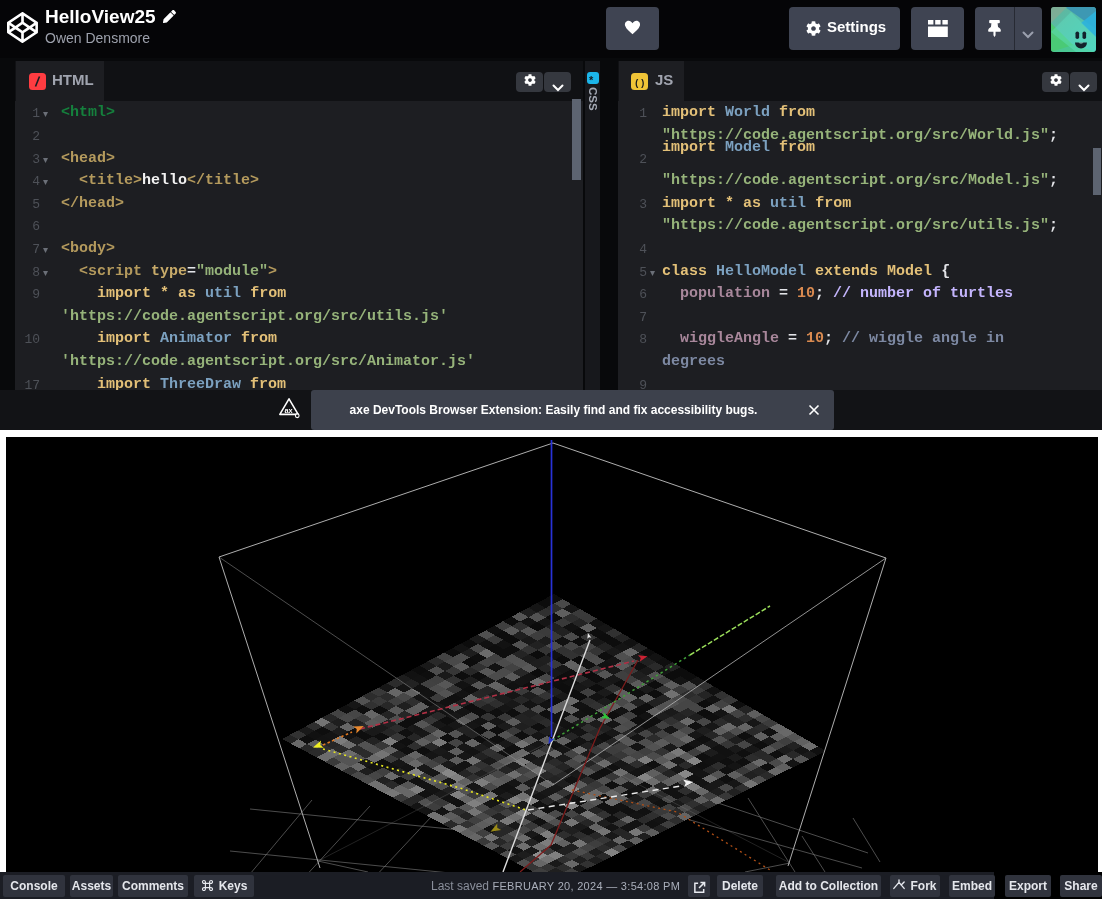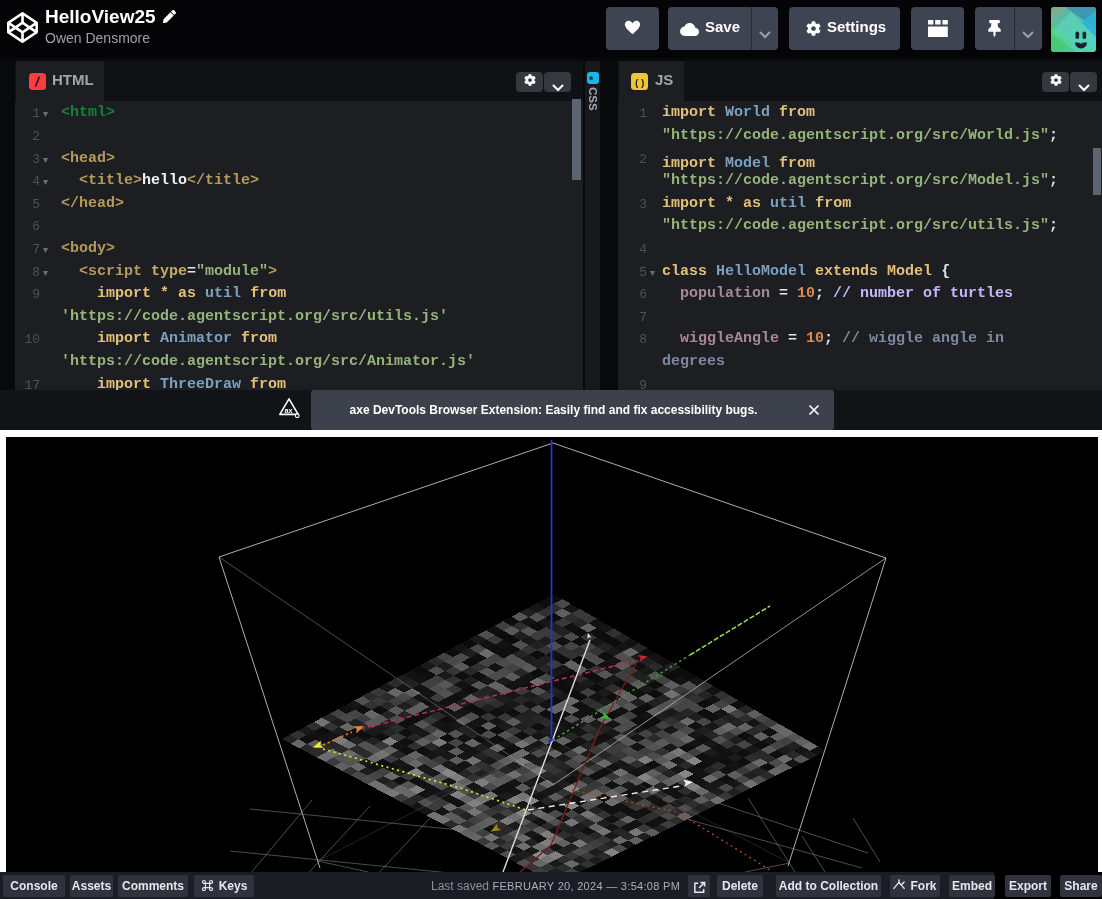--- a/index.html
+++ b/index.html
@@ -15,30 +15,20 @@
       <path fill="#fff" d="M24 8.182l-.018-.087-.017-.05c-.01-.024-.018-.05-.03-.075-.003-.018-.015-.034-.02-.05l-.035-.067-.03-.05-.044-.06-.046-.045-.06-.045-.046-.03-.06-.044-.044-.04-.015-.02L12.58.19c-.347-.232-.796-.232-1.142 0L.453 7.502l-.015.015-.044.035-.06.05-.038.04-.05.056-.037.045-.05.06c-.02.017-.03.03-.03.046l-.05.06-.02.06c-.02.01-.02.04-.03.07l-.01.05C0 8.12 0 8.15 0 8.18v7.497c0 .044.003.09.01.135l.01.046c.005.03.01.06.02.086l.015.05c.01.027.016.053.027.075l.022.05c0 .01.015.04.03.06l.03.04c.015.01.03.04.045.06l.03.04.04.04c.01.013.01.03.03.03l.06.042.04.03.01.014 10.97 7.33c.164.12.375.163.57.163s.39-.06.57-.18l10.99-7.28.014-.01.046-.037.06-.043.048-.036.052-.058.033-.045.04-.06.03-.05.03-.07.016-.052.03-.077.015-.045.03-.08v-7.5c0-.05 0-.095-.016-.14l-.014-.045.044.003zm-11.99 6.28l-3.65-2.44 3.65-2.442 3.65 2.44-3.65 2.44zm-1.034-6.674l-4.473 2.99L2.89 8.362l8.086-5.39V7.79zm-6.33 4.233l-2.582 1.73V10.3l2.582 1.726zm1.857 1.25l4.473 2.99v4.82L2.89 15.69l3.618-2.417v-.004zm6.537 2.99l4.474-2.98 3.613 2.42-8.087 5.39v-4.82zm6.33-4.23l2.583-1.72v3.456l-2.583-1.73zm-1.855-1.24L13.042 7.8V2.97l8.085 5.39-3.612 2.415v.003z"></path>
     </svg>
 <div class="abs" style="left:45px;top:6px;font-size:19px;font-weight:bold;color:#fff">HelloView25</div>
 <svg width="13" height="13" viewBox="0 0 512 512" style="position:absolute;left:163px;top:10px">
       <path fill="#fff" d="M497.9 142.1l-46.1 46.1c-4.7 4.7-12.3 4.7-17 0l-111-111c-4.7-4.7-4.7-12.3 0-17l46.1-46.1c18.7-18.7 49.1-18.7 67.9 0l60.1 60.1c18.8 18.7 18.8 49.1 0 67.9zM284.2 99.8L21.6 362.4.4 483.9c-2.9 16.4 11.4 30.6 27.8 27.8l121.5-21.3 262.6-262.6c4.7-4.7 4.7-12.3 0-17l-111-111c-4.8-4.7-12.4-4.7-17.1 0z"></path>
     </svg>
 <div class="abs" style="left:45px;top:30px;font-size:14px;color:#9da1ac">Owen Densmore</div>
 <div class="btn" style="left:606px;top:7px;width:53px;height:43px">
       <div class="abs" style="left:18px;top:13px"><svg width="17" height="15" viewBox="0 0 24 22">
           <path fill="#fff" d="M12 21C8 17.5 2.8 13.5 1.2 8.6-.1 4.6 2.6 1 6.3 1c2.4 0 4.2 1.5 5.7 3.8C13.5 2.5 15.3 1 17.7 1c3.7 0 6.4 3.6 5.1 7.6C21.2 13.5 16 17.5 12 21z"></path>
-        </svg></div>
-    </div>
-<div class="btn" style="left:668px;top:7px;width:110px;height:43px">
-      <div class="abs" style="left:12px;top:15px"><svg width="19" height="13" viewBox="0 0 28 19">
-          <path fill="#fff" d="M22.6 7.1C21.9 3.1 18.4 0 14.2 0 10.8 0 7.9 2 6.6 4.9 2.9 5.3 0 8.4 0 12.2 0 16 3.1 19 6.9 19h15c3.4 0 6.1-2.7 6.1-6 0-3-2.3-5.5-5.4-5.9z"></path>
-        </svg></div>
-      <div class="abs" style="left:37px;top:11px">Save</div>
-      <div class="abs" style="left:83px;top:0;width:1px;height:43px;background:#272a33"></div>
-      <div class="abs" style="left:91px;top:18px"><svg width="12" height="8" viewBox="0 0 12 8">
-          <path d="M1.5 1.5 L6 6 L10.5 1.5" stroke="#9ba0ae" stroke-width="2" fill="none" stroke-linecap="round"></path>
         </svg></div>
     </div>
 <div class="btn" style="left:789px;top:7px;width:111px;height:43px">
       <div class="abs" style="left:17px;top:14px"><svg width="15" height="15" viewBox="0 0 512 512">
           <path fill="#fff" d="M487.4 315.7l-42.6-24.6c4.3-23.2 4.3-47 0-70.2l42.6-24.6c4.9-2.8 7.1-8.6 5.5-14-11.1-35.6-30-67.8-54.7-94.6-3.8-4.1-10-5.1-14.8-2.3L380.8 110c-17.9-15.4-38.5-27.3-60.8-35.1V25.8c0-5.6-3.9-10.5-9.4-11.7-36.7-8.2-74.3-7.8-109.2 0-5.5 1.2-9.4 6.1-9.4 11.7V75c-22.2 7.9-42.8 19.8-60.8 35.1L88.7 85.5c-4.9-2.8-11-1.9-14.8 2.3-24.7 26.7-43.6 58.9-54.7 94.6-1.7 5.4.6 11.2 5.5 14L67.3 221c-4.3 23.2-4.3 47 0 70.2l-42.6 24.6c-4.9 2.8-7.1 8.6-5.5 14 11.1 35.6 30 67.8 54.7 94.6 3.8 4.1 10 5.1 14.8 2.3l42.6-24.6c17.9 15.4 38.5 27.3 60.8 35.1v49.2c0 5.6 3.9 10.5 9.4 11.7 36.7 8.2 74.3 7.8 109.2 0 5.5-1.2 9.4-6.1 9.4-11.7v-49.2c22.2-7.9 42.8-19.8 60.8-35.1l42.6 24.6c4.9 2.8 11 1.9 14.8-2.3 24.7-26.7 43.6-58.9 54.7-94.6 1.7-5.4-.6-11.2-5.5-14zM256 336c-44.1 0-80-35.9-80-80s35.9-80 80-80 80 35.9 80 80-35.9 80-80 80z"></path>
         </svg></div>
       <div class="abs" style="left:38px;top:11px">Settings</div>
     </div>
 <div class="btn" style="left:911px;top:7px;width:53px;height:43px">
       <div class="abs" style="left:17px;top:13px"><svg width="20" height="17" viewBox="0 0 20 17">
@@ -151,21 +141,21 @@
           <path fill="#fff" d="M487.4 315.7l-42.6-24.6c4.3-23.2 4.3-47 0-70.2l42.6-24.6c4.9-2.8 7.1-8.6 5.5-14-11.1-35.6-30-67.8-54.7-94.6-3.8-4.1-10-5.1-14.8-2.3L380.8 110c-17.9-15.4-38.5-27.3-60.8-35.1V25.8c0-5.6-3.9-10.5-9.4-11.7-36.7-8.2-74.3-7.8-109.2 0-5.5 1.2-9.4 6.1-9.4 11.7V75c-22.2 7.9-42.8 19.8-60.8 35.1L88.7 85.5c-4.9-2.8-11-1.9-14.8 2.3-24.7 26.7-43.6 58.9-54.7 94.6-1.7 5.4.6 11.2 5.5 14L67.3 221c-4.3 23.2-4.3 47 0 70.2l-42.6 24.6c-4.9 2.8-7.1 8.6-5.5 14 11.1 35.6 30 67.8 54.7 94.6 3.8 4.1 10 5.1 14.8 2.3l42.6-24.6c17.9 15.4 38.5 27.3 60.8 35.1v49.2c0 5.6 3.9 10.5 9.4 11.7 36.7 8.2 74.3 7.8 109.2 0 5.5-1.2 9.4-6.1 9.4-11.7v-49.2c22.2-7.9 42.8-19.8 60.8-35.1l42.6 24.6c4.9 2.8 11 1.9 14.8-2.3 24.7-26.7 43.6-58.9 54.7-94.6 1.7-5.4-.6-11.2-5.5-14zM256 336c-44.1 0-80-35.9-80-80s35.9-80 80-80 80 35.9 80 80-35.9 80-80 80z"></path>
         </svg></div>
 <div class="ebtn" style="left:452px;top:11px">
         <div style="margin-top:6px"><svg width="12" height="8" viewBox="0 0 12 8">
             <path d="M1.5 1.5 L6 6 L10.5 1.5" stroke="#fff" stroke-width="2" fill="none" stroke-linecap="round"></path>
           </svg></div>
       </div>
 <div class="abs" style="left:0;top:40px;width:484px;height:289px;background:#1d1e22"></div>
 <div class="crow" style="left:44px;top:41.4px"><span style="color:#e3c078">import</span><span style="color:#e3e4e8"> </span><span style="color:#7ca1c0">World</span><span style="color:#e3e4e8"> </span><span style="color:#e3c078">from</span></div>
 <div class="crow" style="left:44px;top:64.0px"><span style="color:#96b37a">"https://code.agentscript.org/src/World.js"</span><span style="color:#e3e4e8">;</span></div>
-<div class="crow" style="left:44px;top:92px"><span style="color:#e3c078">import</span><span style="color:#e3e4e8"> </span><span style="color:#7ca1c0">Model</span><span style="color:#e3e4e8"> </span><span style="color:#e3c078">from</span></div>
+<div class="crow" style="left:44px;top:76px"><span style="color:#e3c078">import</span><span style="color:#e3e4e8"> </span><span style="color:#7ca1c0">Model</span><span style="color:#e3e4e8"> </span><span style="color:#e3c078">from</span></div>
 <div class="crow" style="left:44px;top:109.2px"><span style="color:#96b37a">"https://code.agentscript.org/src/Model.js"</span><span style="color:#e3e4e8">;</span></div>
 <div class="crow" style="left:44px;top:131.8px"><span style="color:#e3c078">import</span><span style="color:#e3e4e8"> </span><span style="color:#e3c078">*</span><span style="color:#e3e4e8"> </span><span style="color:#e3c078">as</span><span style="color:#e3e4e8"> </span><span style="color:#7ca1c0">util</span><span style="color:#e3e4e8"> </span><span style="color:#e3c078">from</span></div>
 <div class="crow" style="left:44px;top:154.4px"><span style="color:#96b37a">"https://code.agentscript.org/src/utils.js"</span><span style="color:#e3e4e8">;</span></div>
 <div class="crow" style="left:44px;top:199.6px"><span style="color:#e3c078">class</span><span style="color:#e3e4e8"> </span><span style="color:#7ca1c0">HelloModel</span><span style="color:#e3e4e8"> </span><span style="color:#e3c078">extends</span><span style="color:#e3e4e8"> </span><span style="color:#e3c078">Model</span><span style="color:#e3e4e8"> </span><span style="color:#e3e4e8">{</span></div>
 <div class="crow" style="left:44px;top:222.2px"><span style="color:#a8879b">  population</span><span style="color:#e3e4e8"> = </span><span style="color:#d98a50">10</span><span style="color:#e3e4e8">;</span><span style="color:#c4b5fd"> // number of turtles</span></div>
 <div class="crow" style="left:44px;top:267.4px"><span style="color:#a8879b">  wiggleAngle</span><span style="color:#e3e4e8"> = </span><span style="color:#d98a50">10</span><span style="color:#e3e4e8">;</span><span style="color:#7d89a3"> // wiggle angle in</span></div>
 <div class="crow" style="left:44px;top:290.0px"><span style="color:#7d89a3">degrees</span></div>
 <div class="lnum" style="left:0;width:29px;top:42.4px">1</div>
 <div class="lnum" style="left:0;width:29px;top:87.6px">2</div>
 <div class="lnum" style="left:0;width:29px;top:132.8px">3</div>

